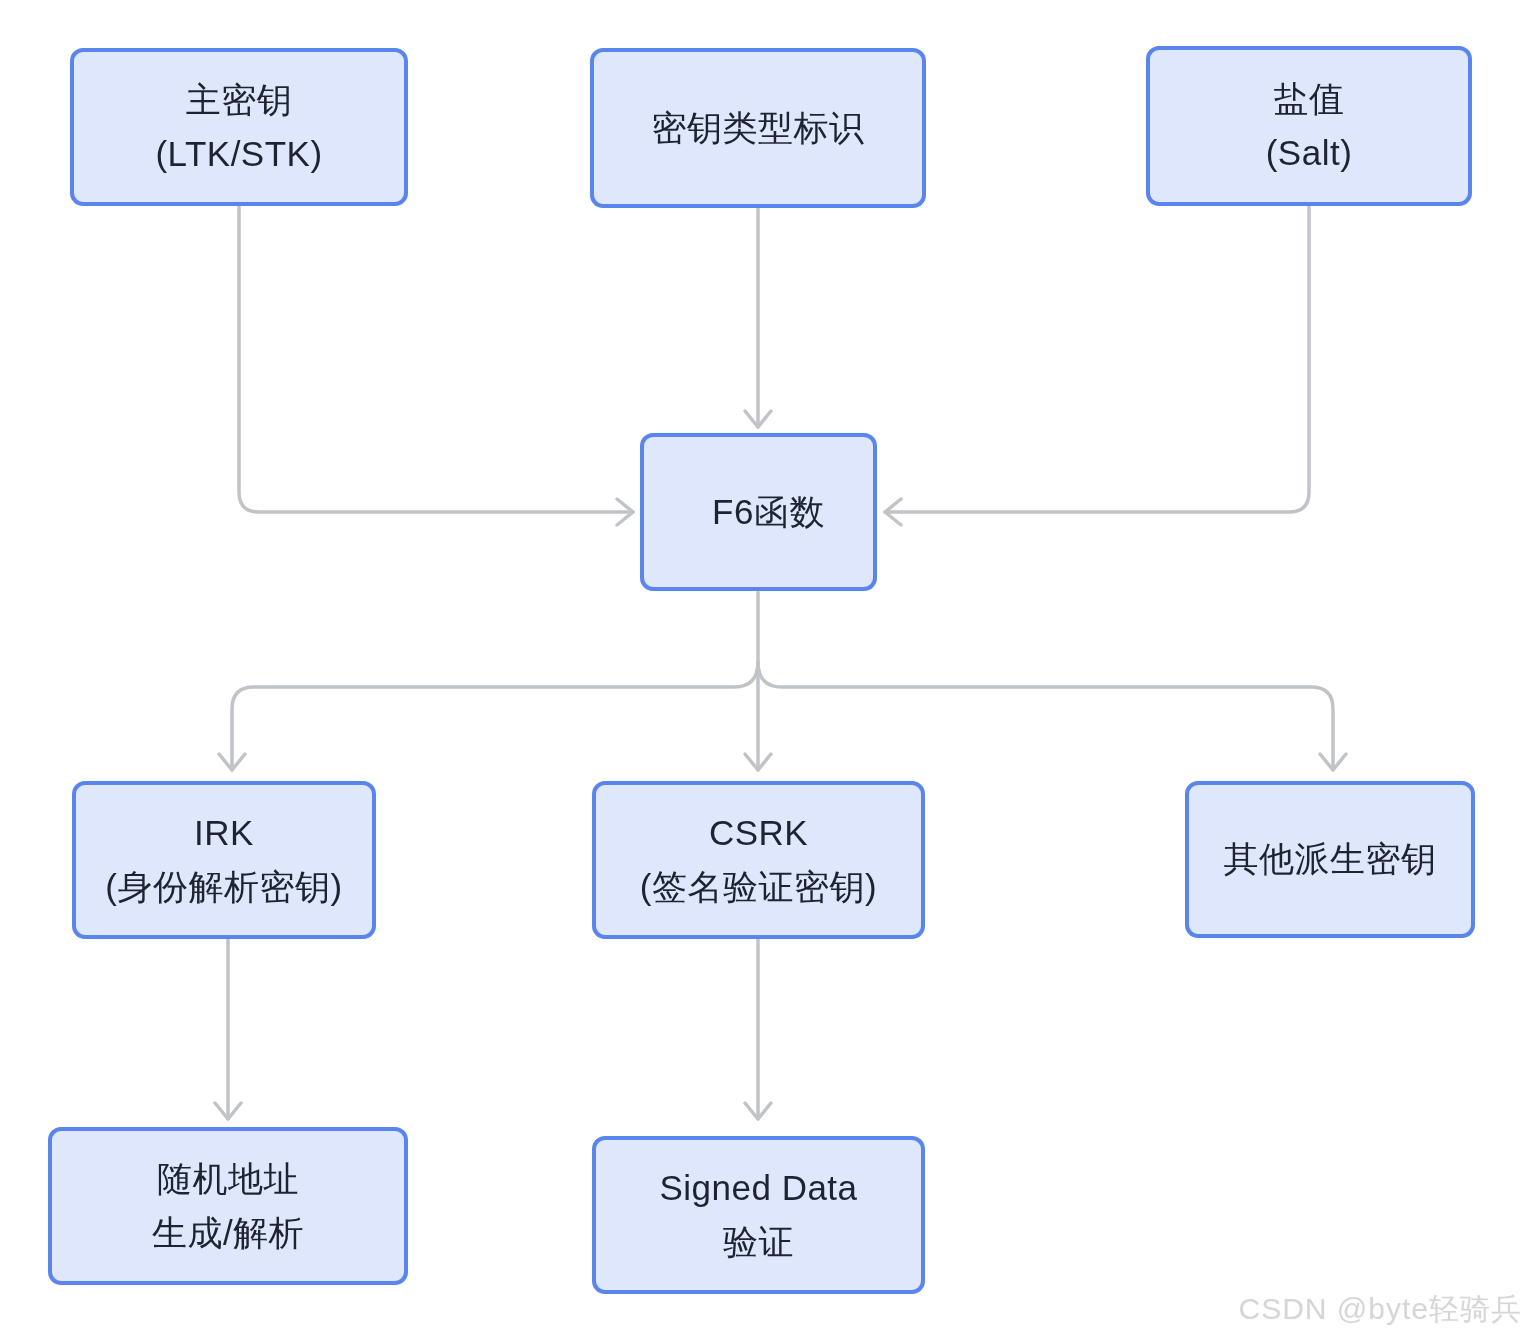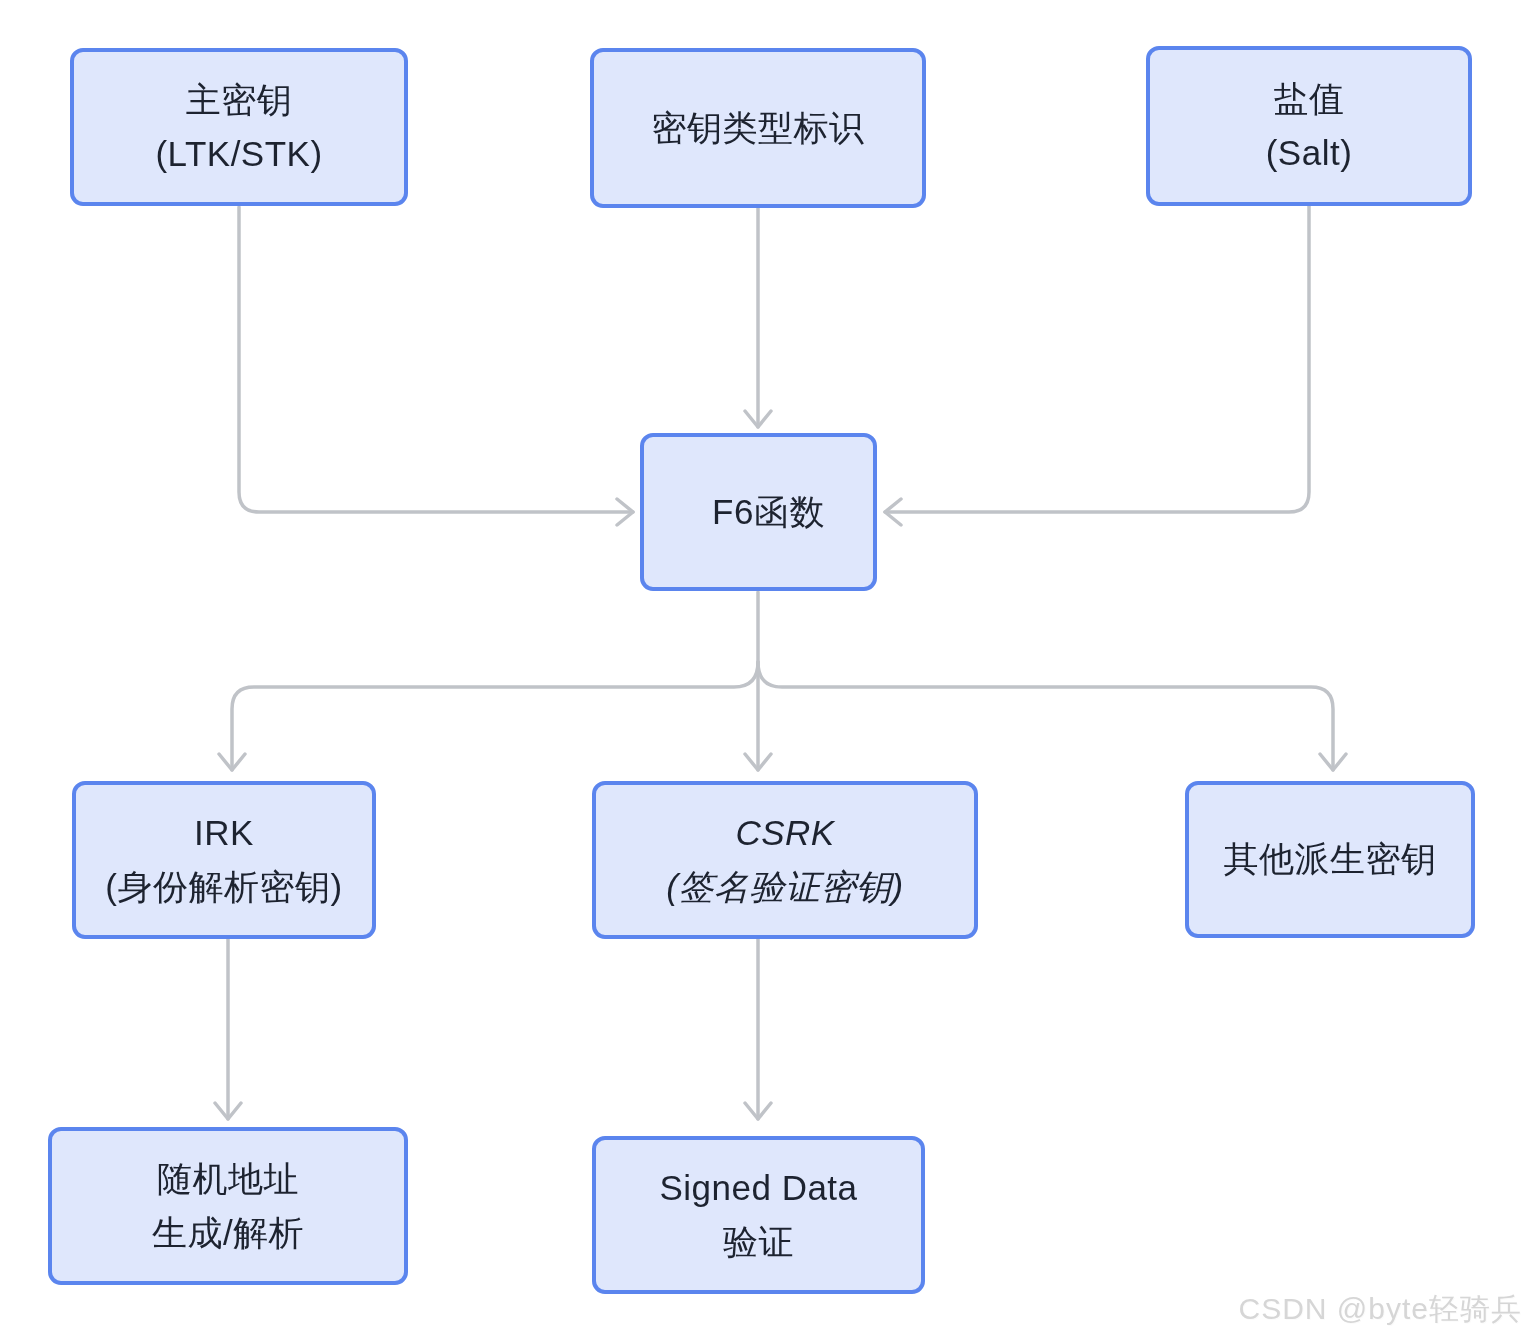--- a/index.html
+++ b/index.html
@@ -101,21 +101,21 @@
 
   <div class="node" style="left:640px; top:433px; width:237px; height:158px;padding-left:20px;">
     <div>F6函数</div>
   </div>
 
   <div class="node" style="left:48px; top:781px; width:304px; height:158px;margin-left:24px;">
     <div>IRK</div>
     <div>(身份解析密钥)</div>
   </div>
 
-  <div class="node" style="left:592px; top:781px; width:386px; height:158px;font-style:italic;">
+  <div class="node" style="left:592px; top:781px; width:333px; height:158px;">
     <div>CSRK</div>
     <div>(签名验证密钥)</div>
   </div>
 
   <div class="node" style="left:1185px; top:781px; width:290px; height:157px;">
     <div>其他派生密钥</div>
   </div>
 
   <div class="node" style="left:48px; top:1127px; width:360px; height:158px;">
     <div>随机地址</div>

